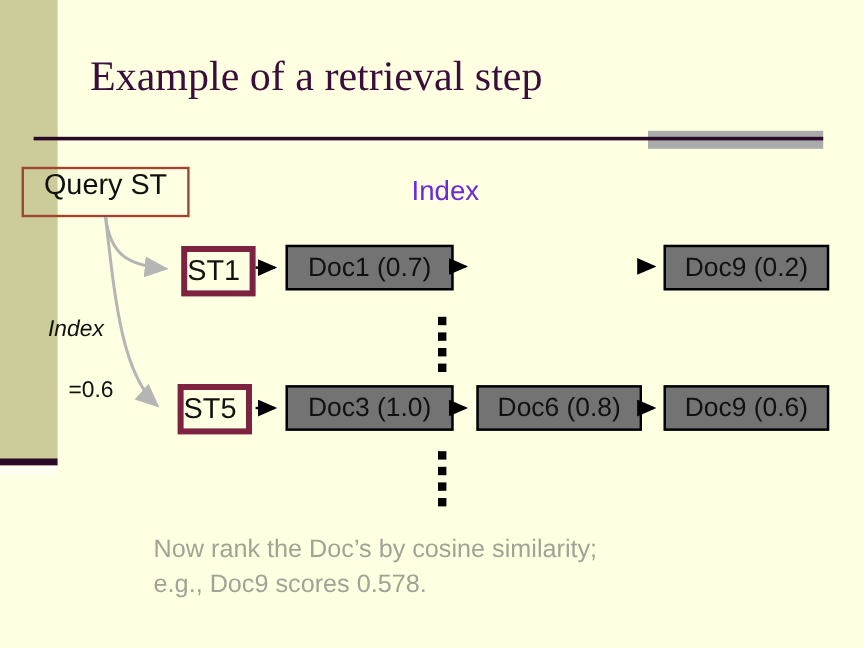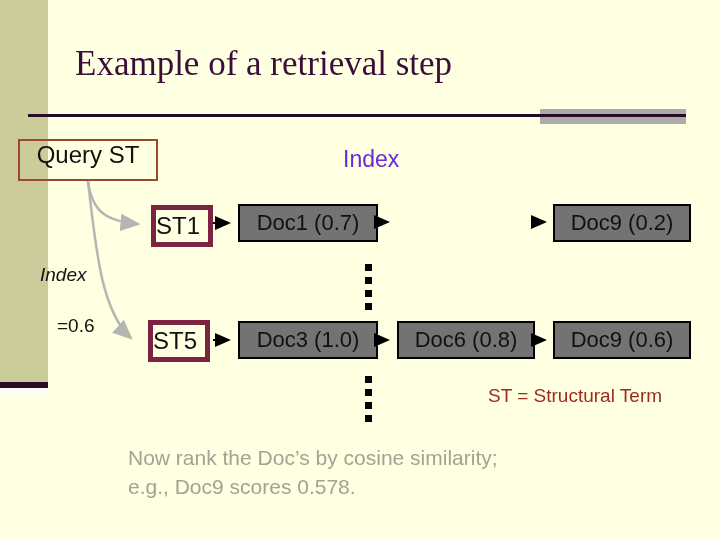--- a/index.html
+++ b/index.html
@@ -100,21 +100,20 @@
     <div class="dot"></div>
     <div class="dot"></div>
   </div>
   <div class="dotcol dotcol-2">
     <div class="dot"></div>
     <div class="dot"></div>
     <div class="dot"></div>
     <div class="dot"></div>
   </div>
 
-  <div class="st-definition">ST = Structural Term</div>
 
   <div class="footer-note">
     <div>Now rank the Doc’s by cosine similarity;</div>
     <div>e.g., Doc9 scores 0.578.</div>
   </div>
 
   <svg class="connectors" width="720" height="540" viewBox="0 0 720 540">
     <defs>
       <marker id="ah-black" markerWidth="9" markerHeight="8" refX="7" refY="3.5" orient="auto">
         <path d="M0,0 L8,3.5 L0,7 z" fill="#000"></path>

